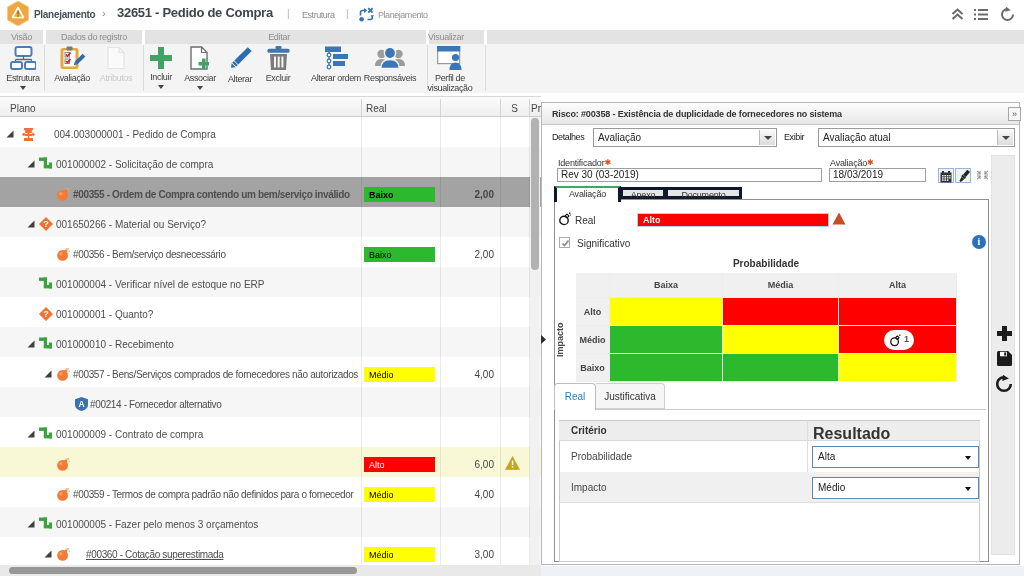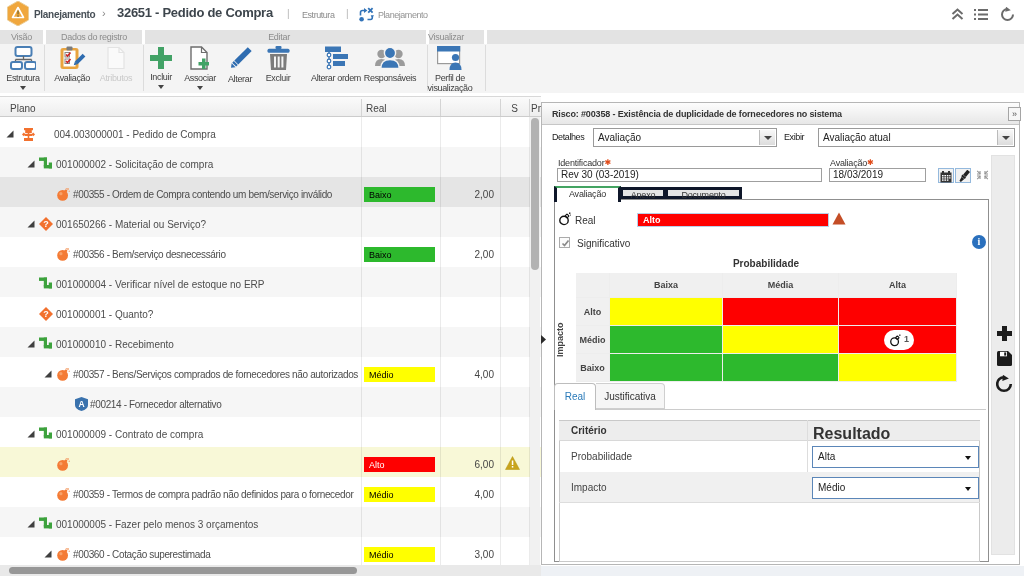--- a/index.html
+++ b/index.html
@@ -219,21 +219,21 @@
       <svg class="abs" style="left:39px;top:10px;" width="13" height="13" viewBox="0 0 13 13">
           <g fill="#3da23d">
             <rect x="0" y="0.5" width="8" height="3.4"></rect>
             <rect x="4.8" y="0.5" width="3.2" height="9"></rect>
             <rect x="4.8" y="8" width="8.2" height="3.4"></rect>
             <rect x="9.8" y="5.5" width="3.2" height="5.9"></rect>
           </g>
         </svg>
       <span class="abs" style="left:56px;top:3px;line-height:30px;white-space:nowrap;">001000002 - Solicitação de compra</span>
     </div>
-    <div class="row" style="top:81px;background:#e5e5e5;">
+    <div class="row" style="top:81px;background:#a3a3a3;font-weight:bold;">
       <svg class="abs" style="left:57px;top:11px;" width="13" height="13" viewBox="0 0 13 13">
           <circle cx="5.6" cy="7.4" r="5.4" fill="#f47b35"></circle>
           <circle cx="3.9" cy="5.7" r="1.6" fill="#f7a169"></circle>
           <rect x="7.6" y="1.6" width="2.6" height="2.6" rx="0.6" fill="#f47b35" transform="rotate(45 8.9 2.9)"></rect>
           <circle cx="11" cy="1" r="0.9" fill="#f4a06b"></circle>
           <circle cx="12.2" cy="3.2" r="0.7" fill="#f4a06b"></circle>
           <circle cx="9.3" cy="0.6" r="0.6" fill="#f4a06b"></circle>
         </svg>
       <span class="abs" style="left:73px;top:3px;line-height:30px;white-space:nowrap;letter-spacing:-0.35px;">#00355 - Ordem de Compra contendo um bem/serviço inválido</span>
       <span class="badge" style="background:#2db92d;color:#000;">Baixo</span>
@@ -380,21 +380,21 @@
           <path d="M7.5 0.5 L7.5 7.5 L0.5 7.5 Z" fill="#3f3f3f"></path>
         </svg>
       <svg class="abs" style="left:57px;top:11px;" width="13" height="13" viewBox="0 0 13 13">
           <circle cx="5.6" cy="7.4" r="5.4" fill="#f47b35"></circle>
           <circle cx="3.9" cy="5.7" r="1.6" fill="#f7a169"></circle>
           <rect x="7.6" y="1.6" width="2.6" height="2.6" rx="0.6" fill="#f47b35" transform="rotate(45 8.9 2.9)"></rect>
           <circle cx="11" cy="1" r="0.9" fill="#f4a06b"></circle>
           <circle cx="12.2" cy="3.2" r="0.7" fill="#f4a06b"></circle>
           <circle cx="9.3" cy="0.6" r="0.6" fill="#f4a06b"></circle>
         </svg>
-      <span class="abs" style="left:73px;top:3px;line-height:30px;white-space:nowrap;letter-spacing:-0.35px;">#00360 - Cotação superestimada</span>
+      <span class="abs" style="left:86px;top:3px;line-height:30px;white-space:nowrap;letter-spacing:-0.35px;text-decoration:underline;">#00360 - Cotação superestimada</span>
       <span class="badge" style="background:#ffff00;color:#000;">Médio</span>
       <span class="pts">3,00</span>
     </div>
     <div class="abs" style="left:361px;top:21px;width:1px;height:450px;background:rgba(0,0,0,0.08);"></div>
     <div class="abs" style="left:440px;top:21px;width:1px;height:450px;background:rgba(0,0,0,0.08);"></div>
     <div class="abs" style="left:500px;top:21px;width:1px;height:450px;background:rgba(0,0,0,0.08);"></div>
     <div class="abs" style="left:529px;top:21px;width:1px;height:450px;background:rgba(0,0,0,0.08);"></div>
     <div class="abs" style="left:530px;top:21px;width:10px;height:449px;background:#f1f1f1;"></div>
     <div class="abs" style="left:531px;top:22px;width:8px;height:152px;background:#b2b2b2;border-radius:4px;"></div>
     <div class="abs" style="left:0;top:469px;width:541px;height:11px;background:#e9e9e9;"></div>

